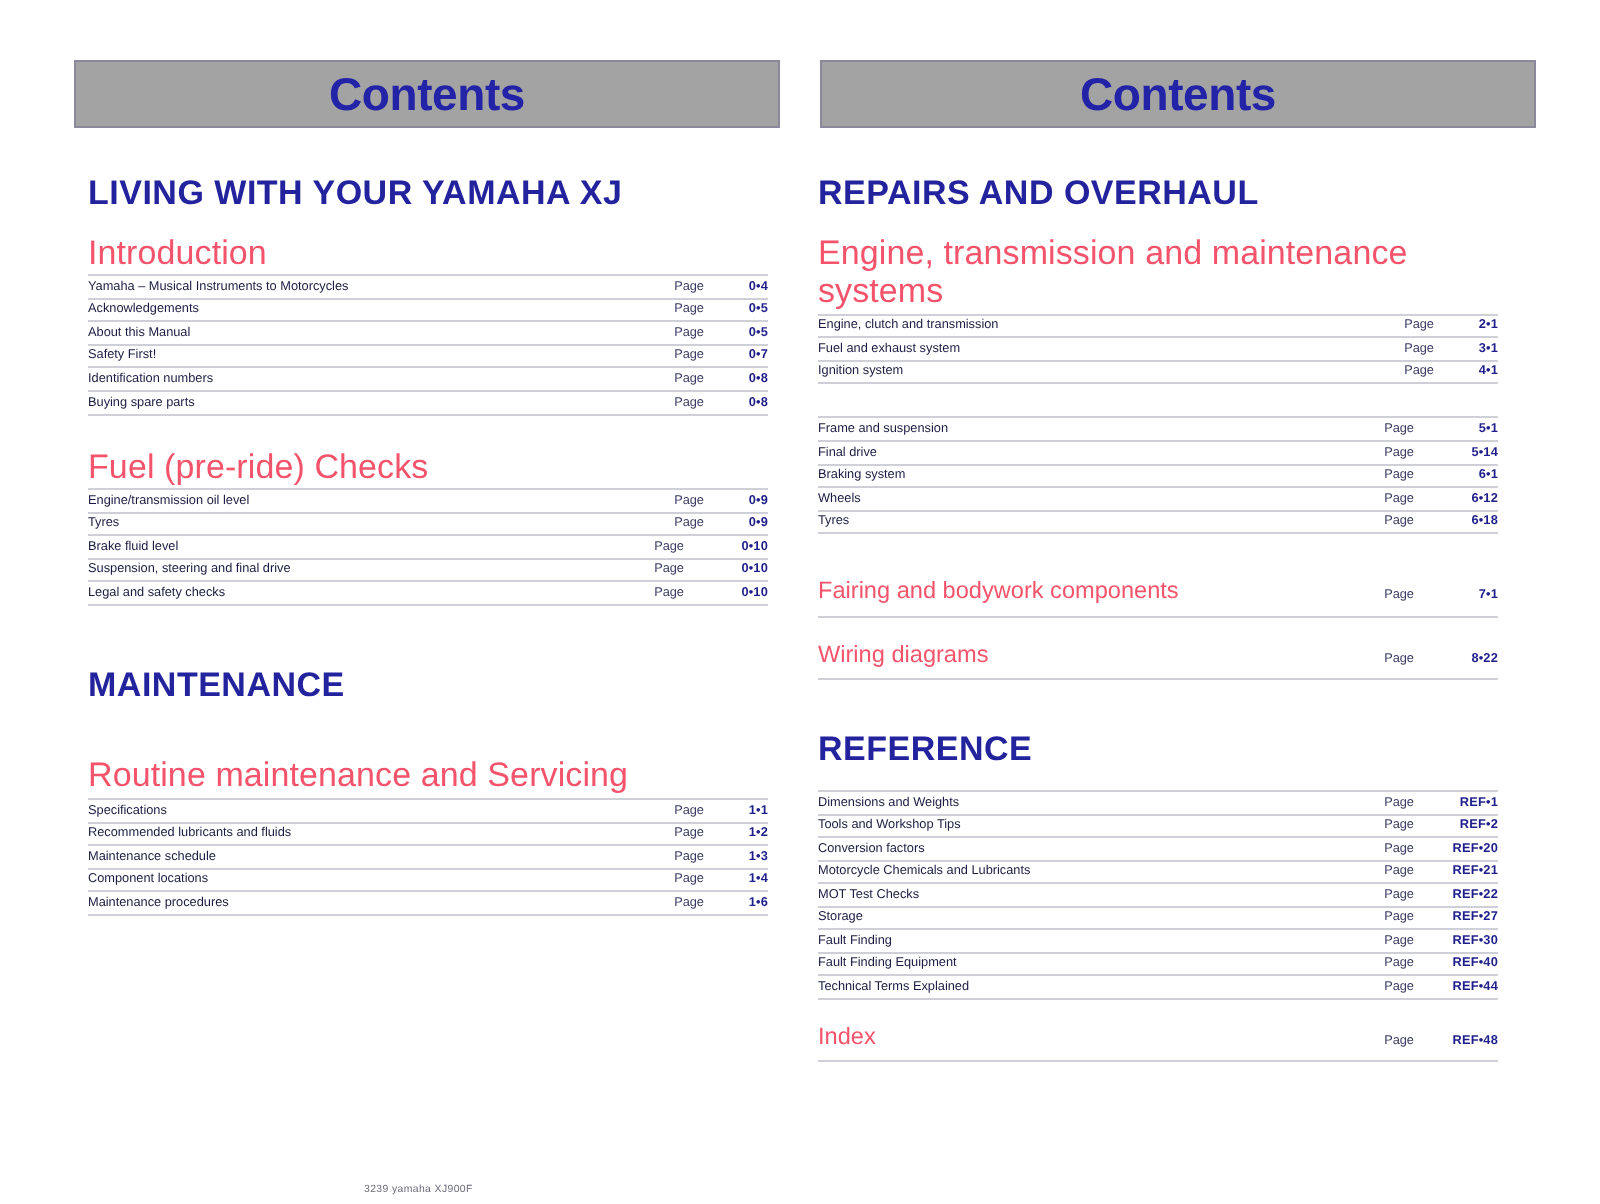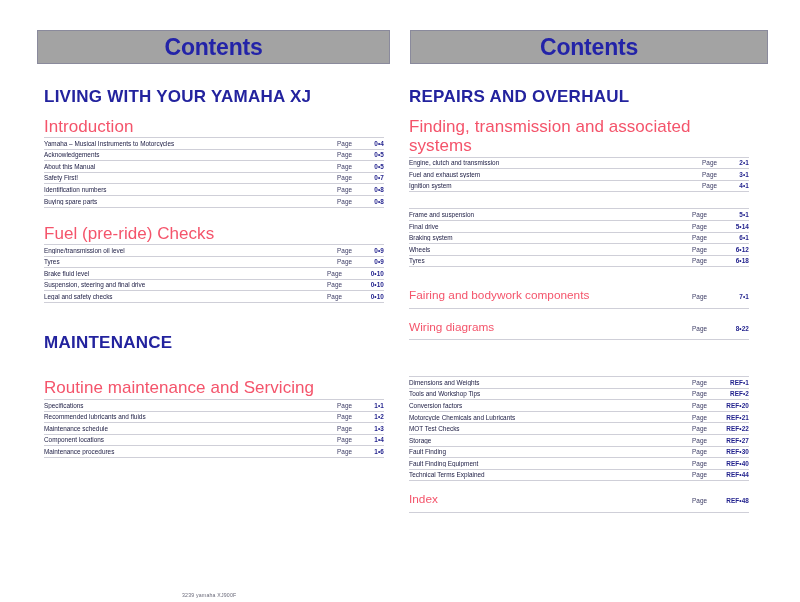--- a/index.html
+++ b/index.html
@@ -273,21 +273,21 @@
   <div class="page page-right">
 
     <div class="banner">
       <span class="banner-title">Contents</span>
     </div>
 
     <div class="body-col">
       <h2 class="part-title">REPAIRS AND OVERHAUL</h2>
       <div class="gap-sm"></div>
 
-      <h3 class="sect-title">Finding, transmission and associated systems</h3>
+      <h3 class="sect-title">Engine, transmission and maintenance systems</h3>
       <ul class="toc">
         <li class="toc-row">
           <span class="toc-label">Engine, clutch and transmission</span>
           <span class="toc-pageword">Page</span>
           <span class="toc-pagenum">2•1</span>
         </li>
         <li class="toc-row">
           <span class="toc-label">Fuel and exhaust system</span>
           <span class="toc-pageword">Page</span>
           <span class="toc-pagenum">3•1</span>
@@ -337,20 +337,21 @@
         <span class="toc-pagenum wide">7•1</span>
       </div>
       <div class="big-row">
         <span class="big-label">Wiring diagrams</span>
         <span class="toc-pageword">Page</span>
         <span class="toc-pagenum wide">8•22</span>
       </div>
 
       <div class="gap-lg"></div>
 
+      <h2 class="part-title">REFERENCE</h2>
       <div class="gap-sm"></div>
 
       <ul class="toc">
         <li class="toc-row">
           <span class="toc-label">Dimensions and Weights</span>
           <span class="toc-pageword">Page</span>
           <span class="toc-pagenum wide">REF•1</span>
         </li>
         <li class="toc-row">
           <span class="toc-label">Tools and Workshop Tips</span>

